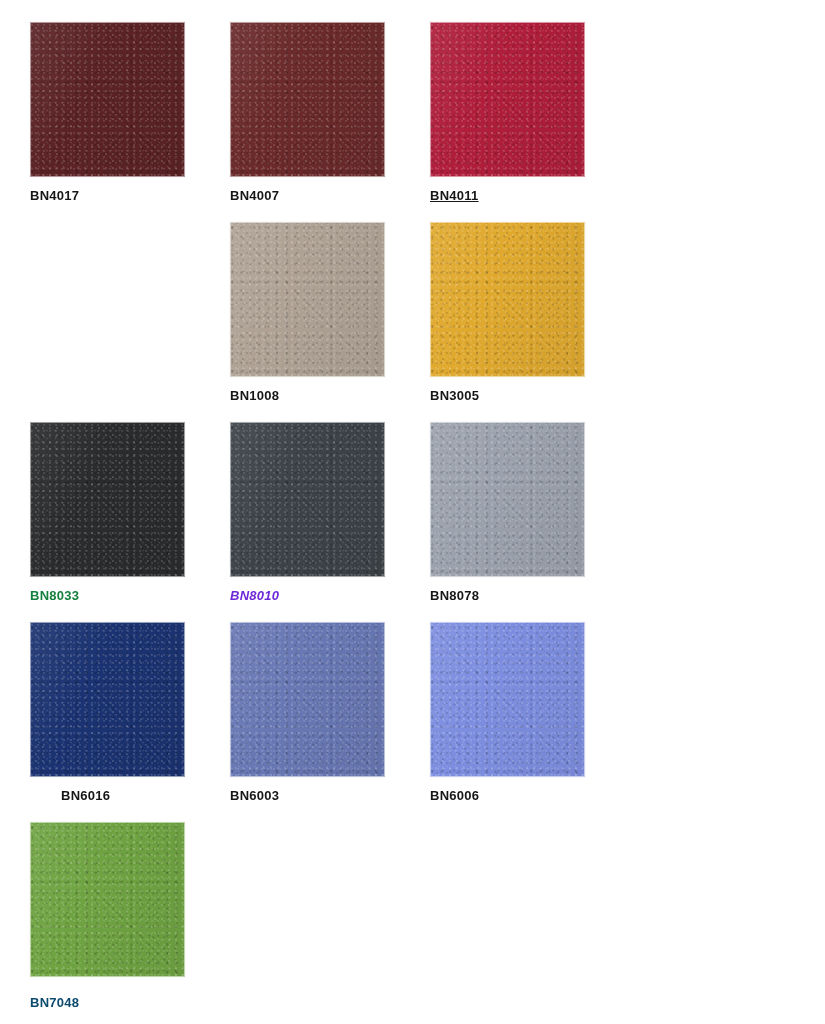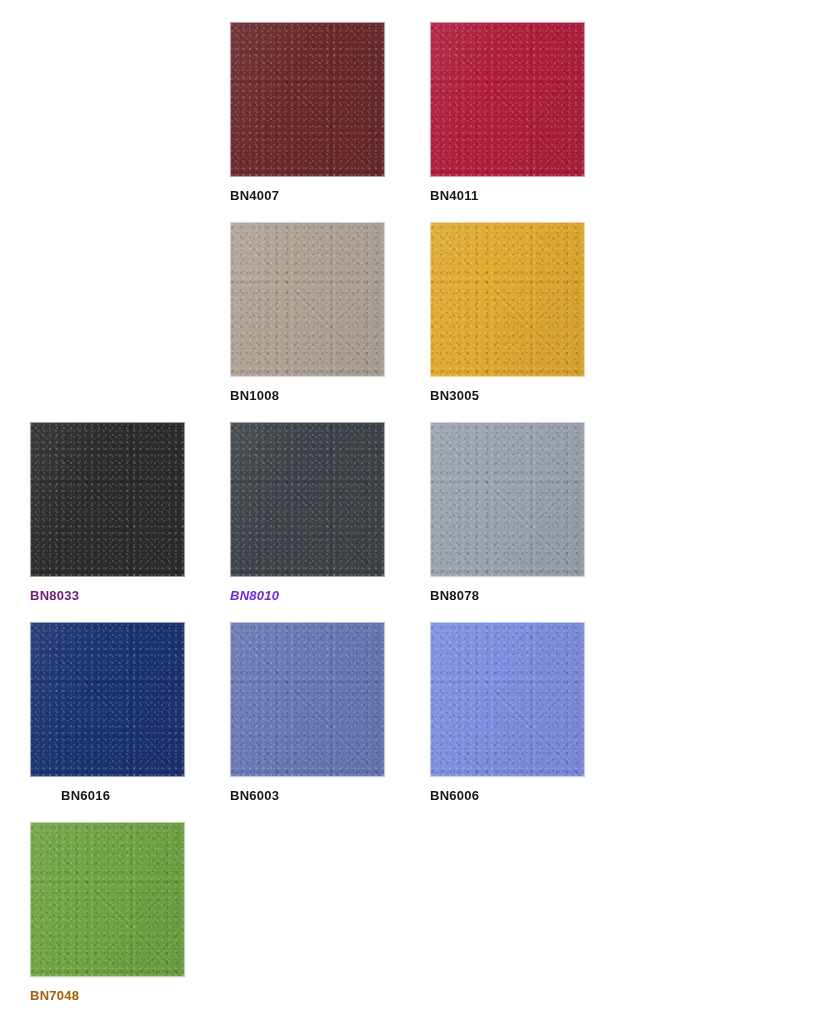--- a/index.html
+++ b/index.html
@@ -85,54 +85,61 @@
     color: #161616;
     line-height: 15px;
     white-space: nowrap;
     font-family: "Liberation Sans", sans-serif;
   }
 </style>
 </head>
 <body style="background: rgb(255, 255, 255);">
 
 <div id="swatch-grid">
+    <div class="swatch-cell" style="left: 30px; top: 22px;">
+      <div class="swatch-chip" style="background-color: rgb(92, 35, 38); width: 155px; height: 155px;">
+        <div class="grain"></div>
+        <div class="sheen"></div>
+      </div>
+      <div class="swatch-label" style="margin-top: 11px; color: rgb(22, 22, 22);">BN4017</div>
+    </div>
     <div class="swatch-cell" style="left: 230px; top: 22px;">
       <div class="swatch-chip" style="background-color: rgb(107, 42, 44); width: 155px; height: 155px;">
         <div class="grain"></div>
         <div class="sheen"></div>
       </div>
       <div class="swatch-label" style="margin-top: 11px; color: rgb(22, 22, 22);">BN4007</div>
     </div>
     <div class="swatch-cell" style="left: 430px; top: 22px;">
       <div class="swatch-chip" style="background-color: rgb(176, 30, 60); width: 155px; height: 155px;">
         <div class="grain"></div>
         <div class="sheen"></div>
       </div>
-      <div class="swatch-label" style="margin-top: 11px; color: rgb(22, 22, 22);">BN4011</div>
+      <div class="swatch-label" style="margin-top: 11px; color: rgb(22, 22, 22); text-decoration: underline;">BN4011</div>
     </div>
     <div class="swatch-cell" style="left: 230px; top: 222px;">
       <div class="swatch-chip" style="background-color: rgb(175, 162, 149); width: 155px; height: 155px;">
         <div class="grain"></div>
         <div class="sheen"></div>
       </div>
       <div class="swatch-label" style="margin-top: 11px; color: rgb(22, 22, 22);">BN1008</div>
     </div>
     <div class="swatch-cell" style="left: 430px; top: 222px;">
       <div class="swatch-chip" style="background-color: rgb(224, 169, 46); width: 155px; height: 155px;">
         <div class="grain"></div>
         <div class="sheen"></div>
       </div>
       <div class="swatch-label" style="margin-top: 11px; color: rgb(22, 22, 22);">BN3005</div>
     </div>
     <div class="swatch-cell" style="left: 30px; top: 422px;">
       <div class="swatch-chip" style="background-color: rgb(43, 44, 46); width: 155px; height: 155px;">
         <div class="grain"></div>
         <div class="sheen"></div>
       </div>
-      <div class="swatch-label" style="margin-top: 11px; color: #701a75;">BN8033</div>
+      <div class="swatch-label" style="margin-top: 11px; color: #15803d;">BN8033</div>
     </div>
     <div class="swatch-cell" style="left: 230px; top: 422px;">
       <div class="swatch-chip" style="background-color: rgb(61, 67, 72); width: 155px; height: 155px;">
         <div class="grain"></div>
         <div class="sheen"></div>
       </div>
       <div class="swatch-label" style="margin-top: 11px; color: #6d28d9; font-style: italic;">BN8010</div>
     </div>
     <div class="swatch-cell" style="left: 430px; top: 422px;">
       <div class="swatch-chip" style="background-color: rgb(155, 162, 173); width: 155px; height: 155px;">
@@ -160,15 +167,15 @@
         <div class="grain"></div>
         <div class="sheen"></div>
       </div>
       <div class="swatch-label" style="margin-top: 11px; color: rgb(22, 22, 22);">BN6006</div>
     </div>
     <div class="swatch-cell" style="left: 30px; top: 822px;">
       <div class="swatch-chip" style="background-color: rgb(111, 163, 66); width: 155px; height: 155px;">
         <div class="grain"></div>
         <div class="sheen"></div>
       </div>
-      <div class="swatch-label" style="margin-top: 11px; color: #a16207;">BN7048</div>
+      <div class="swatch-label" style="margin-top: 18px; color: #0c4a6e;">BN7048</div>
     </div>
   </div>
 
 </body></html>

